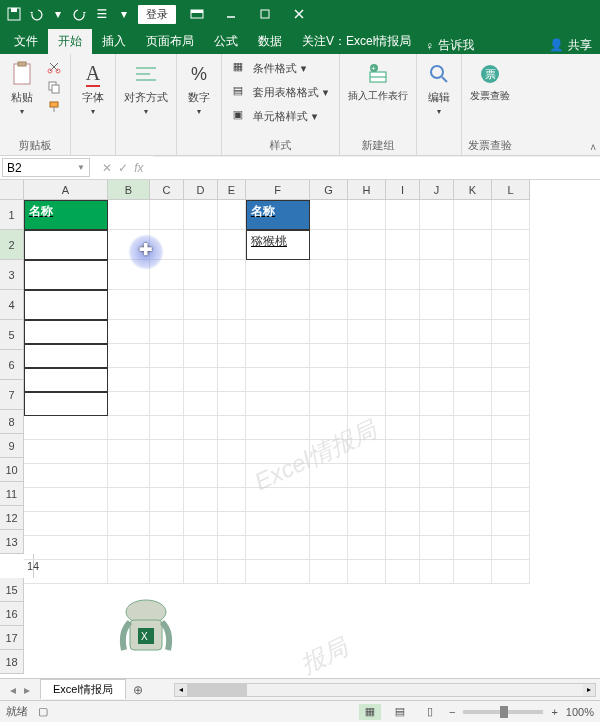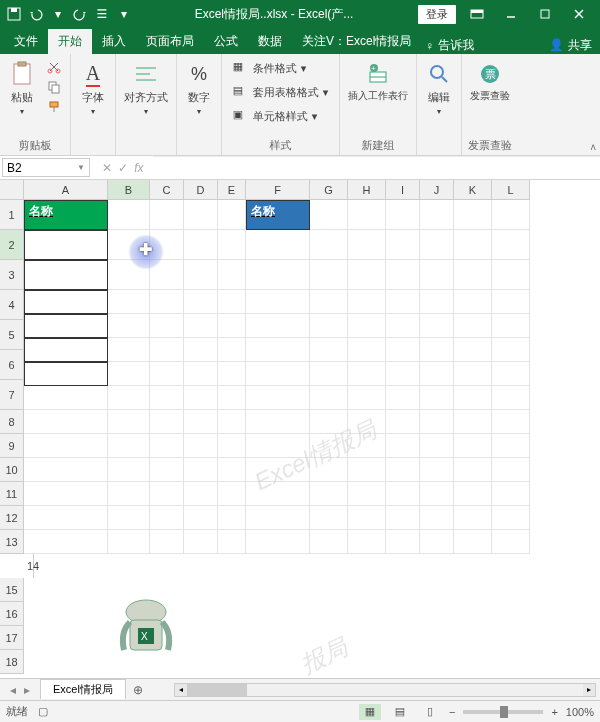--- a/index.html
+++ b/index.html
@@ -103,23 +103,20 @@
       </div>
     <div class="qbtn">▾</div>
     <div class="qbtn">
         <svg width="14" height="14" viewBox="0 0 14 14">
           <path d="M5 3 A5 5 0 1 0 11 7" fill="none" stroke="#fff" stroke-width="1.2"></path>
           <path d="M11 7 l2 -2 l-3 0 z" fill="#fff"></path>
         </svg>
       </div>
     <div class="qbtn">☰</div>
     <div class="qbtn">▾</div>
-  </div>
-  <div class="title">
-    <span>Excel情报局..xlsx</span> - <span>Excel(产...</span>
   </div>
   <div class="login">登录</div>
   <div class="winbtns">
     <div class="wbtn">
         <svg width="14" height="10">
           <rect x="1" y="1" width="12" height="8" fill="none" stroke="#fff"></rect>
           <rect x="1" y="1" width="12" height="3" fill="#fff"></rect>
         </svg>
       </div>
     <div class="wbtn">
@@ -358,20 +355,34 @@
         <div class="cell" style="width: 34px; height: 30px;"></div>
         <div class="cell" style="width: 38px; height: 30px;"></div>
         <div class="cell" style="width: 38px; height: 30px;"></div>
       </div>
       <div class="row" style="height: 30px;">
         <div class="cell bord" style="width: 84px; height: 30px;"></div>
         <div class="cell" style="width: 42px; height: 30px;"></div>
         <div class="cell" style="width: 34px; height: 30px;"></div>
         <div class="cell" style="width: 34px; height: 30px;"></div>
         <div class="cell" style="width: 28px; height: 30px;"></div>
+        <div class="cell bord" style="width: 64px; height: 30px;">猕猴桃</div>
+        <div class="cell" style="width: 38px; height: 30px;"></div>
+        <div class="cell" style="width: 38px; height: 30px;"></div>
+        <div class="cell" style="width: 34px; height: 30px;"></div>
+        <div class="cell" style="width: 34px; height: 30px;"></div>
+        <div class="cell" style="width: 38px; height: 30px;"></div>
+        <div class="cell" style="width: 38px; height: 30px;"></div>
+      </div>
+      <div class="row" style="height: 30px;">
+        <div class="cell bord" style="width: 84px; height: 30px;"></div>
+        <div class="cell" style="width: 42px; height: 30px;"></div>
+        <div class="cell" style="width: 34px; height: 30px;"></div>
+        <div class="cell" style="width: 34px; height: 30px;"></div>
+        <div class="cell" style="width: 28px; height: 30px;"></div>
         <div class="cell" style="width: 64px; height: 30px;"></div>
         <div class="cell" style="width: 38px; height: 30px;"></div>
         <div class="cell" style="width: 38px; height: 30px;"></div>
         <div class="cell" style="width: 34px; height: 30px;"></div>
         <div class="cell" style="width: 34px; height: 30px;"></div>
         <div class="cell" style="width: 38px; height: 30px;"></div>
         <div class="cell" style="width: 38px; height: 30px;"></div>
       </div>
       <div class="row" style="height: 30px;">
         <div class="cell bord" style="width: 84px; height: 30px;"></div>

